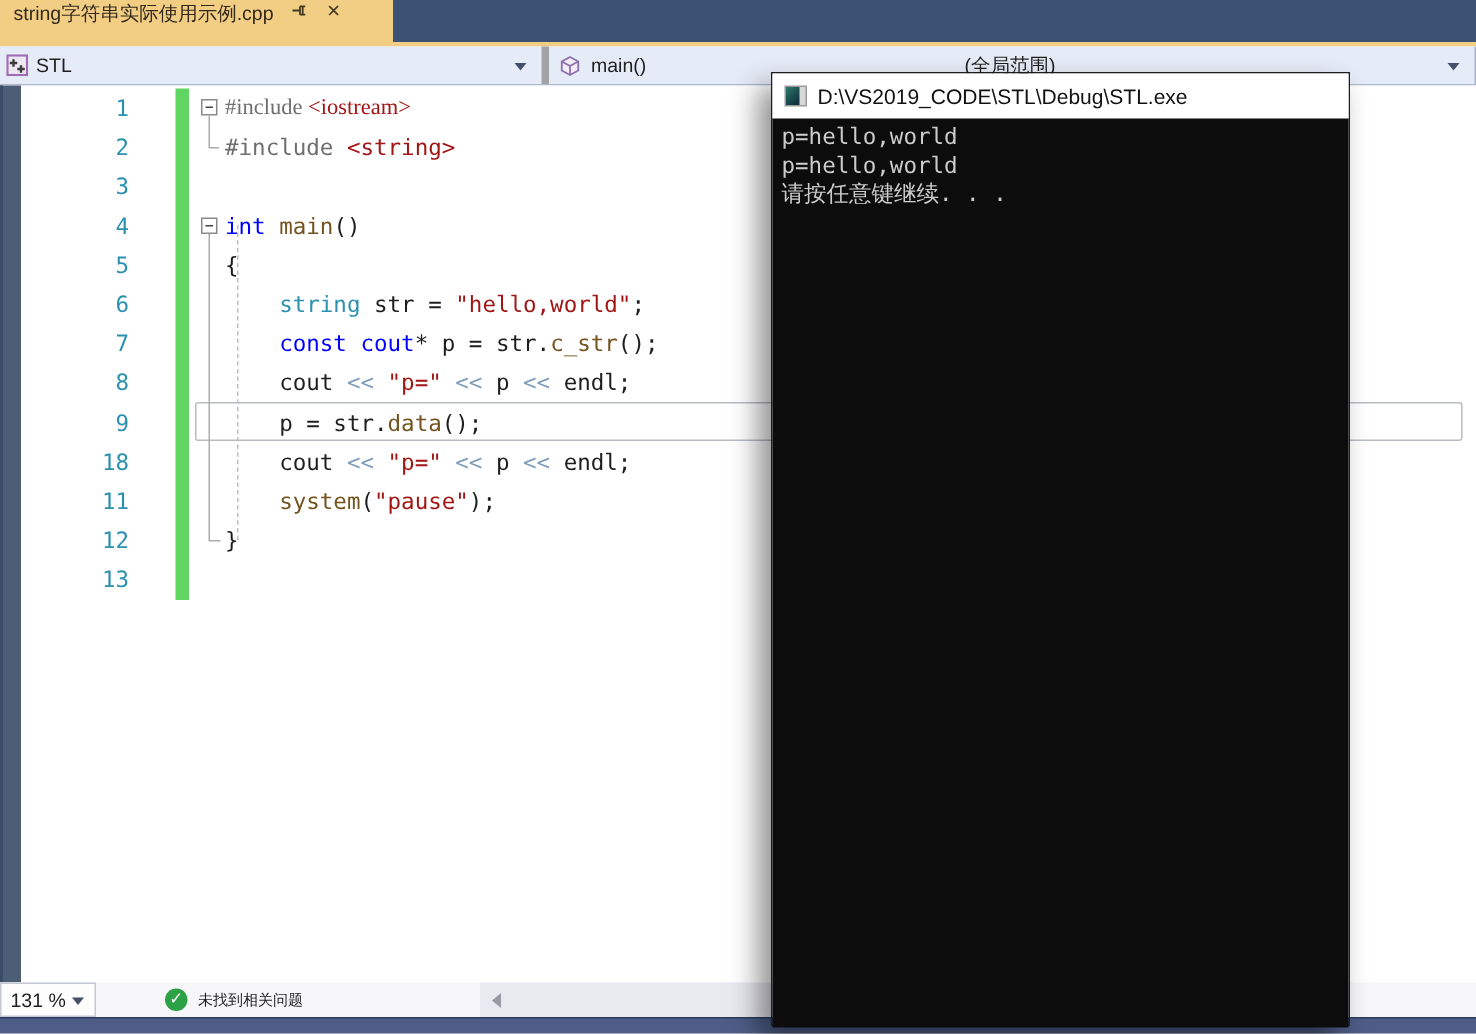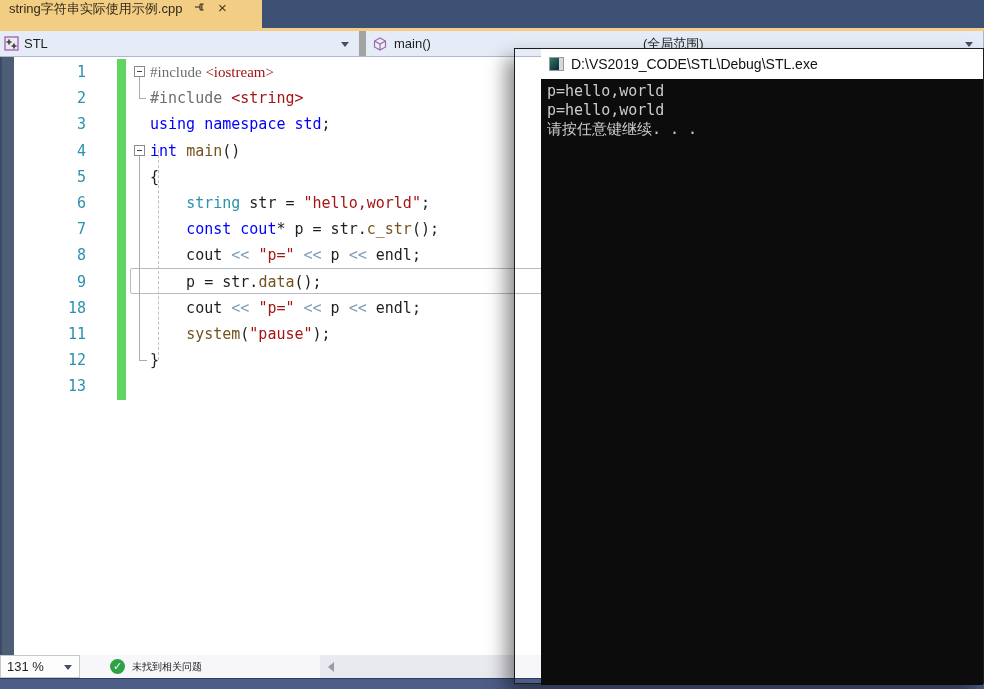--- a/index.html
+++ b/index.html
@@ -21,21 +21,21 @@
     margin-left:8px;width:16px;height:16px;display:flex;align-items:center;justify-content:center;
     font-size:15px;line-height:16px;color:#453820;cursor:default;
   }
   .tab-underline{position:absolute;left:0;top:28px;width:984px;height:3px;background:#F2CD84;}
   
   .navbar{
     position:absolute;left:0;top:31px;width:984px;height:26px;background:#E6ECF7;
     border-bottom:1px solid #AEB9CE;box-sizing:border-box;display:flex;
   }
   .nav-combo{position:relative;display:flex;align-items:center;height:100%;box-sizing:border-box;font-size:13px;color:#1E1E1E;}
-  .nav-combo.c1{width:366px;border-right:7px solid #a3a3a3;padding-left:4px;}
+  .nav-combo.c1{width:366px;border-right:5px solid #a3a3a3;padding-left:4px;}
   .nav-combo.c2{width:351px;border-right:1px solid #A8B4CC;padding-left:10px;}
   .nav-combo.c3{flex:1;padding-left:6px;}
   .nav-arrow{
     position:absolute;right:10px;top:11px;width:0;height:0;
     border-left:4px solid transparent;border-right:4px solid transparent;border-top:5px solid #44506B;
   }
   .proj-icon{width:16px;height:16px;margin-right:4px;}
   .cube-icon{width:16px;height:16px;margin-right:6px;}
   
   .editor{position:absolute;left:0;top:57px;width:984px;height:598px;background:#ffffff;}
@@ -59,41 +59,40 @@
   }
   .foldbox{
     position:absolute;width:11px;height:11px;border:1px solid #8A8A8A;background:#fff;box-sizing:border-box;
   }
   .foldbox::after{content:"";position:absolute;left:2px;top:4px;width:5px;height:1px;background:#444;}
   .foldline{position:absolute;background:#ABABAB;width:1px;}
   .foldcorner{position:absolute;background:#ABABAB;height:1px;}
   .indent-guide{position:absolute;border-left:1px dashed #BFBFBF;width:0;}
   
   .console{
-    position:absolute;left:514px;top:48px;width:470px;height:636px;z-index:10;
+    position:absolute;left:514px;top:48px;width:386px;height:636px;z-index:10;
     border:1px solid #1d1d1d;box-sizing:border-box;
     box-shadow:-8px 10px 18px rgba(0,0,0,0.45);
-    padding-left:26px;
   }
   .console-titlebar{
     height:30px;background:#ffffff;display:flex;align-items:center;padding:0 8px;box-sizing:border-box;
   }
   .console-icon{width:15px;height:14px;margin-right:7px;border:1px solid #9a9a9a;box-sizing:border-box;
     background:linear-gradient(135deg,#2e7a6a 0%,#10323e 70%);position:relative;}
   .console-icon::after{content:"";position:absolute;right:0;top:0;width:4px;height:100%;background:#d8d8d8;}
   .console-title{font-size:14px;color:#111;white-space:nowrap;}
   .console-body{
     height:606px;background:#0C0C0C;padding:3px 6px;box-sizing:border-box;
     font-family:"DejaVu Sans Mono","Liberation Mono",monospace;font-size:15px;line-height:19px;color:#CCCCCC;
   }
   .console-line{white-space:pre;}
   
   .scrollrow{position:absolute;left:0;top:655px;width:984px;height:23px;background:#F7F7FA;}
   .zoom-combo{
-    position:absolute;left:0;top:0;width:80px;height:23px;background:#FDFDFE;border:1px solid #C4C8D2;
+    position:absolute;left:0;top:0;width:64px;height:23px;background:#FDFDFE;border:1px solid #C4C8D2;
     box-sizing:border-box;display:flex;align-items:center;font-size:13px;color:#1E1E1E;padding-left:6px;
   }
   .zoom-arrow{position:absolute;right:7px;top:9px;width:0;height:0;
     border-left:4px solid transparent;border-right:4px solid transparent;border-top:5px solid #44506B;}
   .health{position:absolute;left:110px;top:0;height:23px;display:flex;align-items:center;}
   .health-icon{
     width:15px;height:15px;border-radius:50%;background:#2DA146;color:#fff;font-size:11px;line-height:15px;
     text-align:center;margin-right:7px;font-weight:bold;
   }
   .health-text{font-size:10px;color:#1E1E1E;}
@@ -175,21 +174,20 @@
   <div class="foldline" style="left:139px;top:20px;height:21px;"></div>
   <div class="foldcorner" style="left:139px;top:41px;width:7px;"></div>
   <div class="foldbox" style="left:134px;top:88px;"></div>
   <div class="foldline" style="left:139px;top:99px;height:204px;"></div>
   <div class="foldcorner" style="left:139px;top:303px;width:8px;"></div>
   <div class="indent-guide" style="left:158px;top:93px;height:210px;"></div>
 
   <div class="code-layer" id="code-layer">
       <div class="code-row" style="top: 2px; font-family: Liberation Serif, serif;"><span class="tk-pp">#include</span><span class="tk-pl"> </span><span class="tk-inc">&lt;iostream&gt;</span></div>
       <div class="code-row" style="top: 28.2px;"><span class="tk-pp">#include</span><span class="tk-pl"> </span><span class="tk-inc">&lt;string&gt;</span></div>
-      <div class="code-row" style="top: 54.4px;"><span class="tk-kw">using</span><span class="tk-pl"> </span><span class="tk-kw">namespace</span><span class="tk-pl"> </span><span class="tk-kw">std</span><span class="tk-pl">;</span></div>
       <div class="code-row" style="top: 80.6px; text-align: right;"><span class="tk-kw">int</span><span class="tk-pl"> </span><span class="tk-fn">main</span><span class="tk-pl">()</span></div>
       <div class="code-row" style="top: 106.8px;"><span class="tk-pl">{</span></div>
       <div class="code-row" style="top: 133px;"><span class="tk-pl">    </span><span class="tk-type">string</span><span class="tk-pl"> str = </span><span class="tk-str">"hello,world"</span><span class="tk-pl">;</span></div>
       <div class="code-row" style="top: 159.2px;"><span class="tk-pl">    </span><span class="tk-kw">const</span><span class="tk-pl"> </span><span class="tk-kw">cout</span><span class="tk-pl">* p = str.</span><span class="tk-fn">c_str</span><span class="tk-pl">();</span></div>
       <div class="code-row" style="top: 185.4px;"><span class="tk-pl">    cout </span><span class="tk-op">&lt;&lt;</span><span class="tk-pl"> </span><span class="tk-str">"p="</span><span class="tk-pl"> </span><span class="tk-op">&lt;&lt;</span><span class="tk-pl"> p </span><span class="tk-op">&lt;&lt;</span><span class="tk-pl"> endl;</span></div>
       <div class="code-row" style="top: 211.6px;"><span class="tk-pl">    p = str.</span><span class="tk-fn">data</span><span class="tk-pl">();</span></div>
       <div class="code-row" style="top: 237.8px;"><span class="tk-pl">    cout </span><span class="tk-op">&lt;&lt;</span><span class="tk-pl"> </span><span class="tk-str">"p="</span><span class="tk-pl"> </span><span class="tk-op">&lt;&lt;</span><span class="tk-pl"> p </span><span class="tk-op">&lt;&lt;</span><span class="tk-pl"> endl;</span></div>
       <div class="code-row" style="top: 264px;"><span class="tk-pl">    </span><span class="tk-fn">system</span><span class="tk-pl">(</span><span class="tk-str">"pause"</span><span class="tk-pl">);</span></div>
       <div class="code-row" style="top: 290.2px;"><span class="tk-pl">}</span></div>
       <div class="code-row" style="top: 316.4px;"></div>

